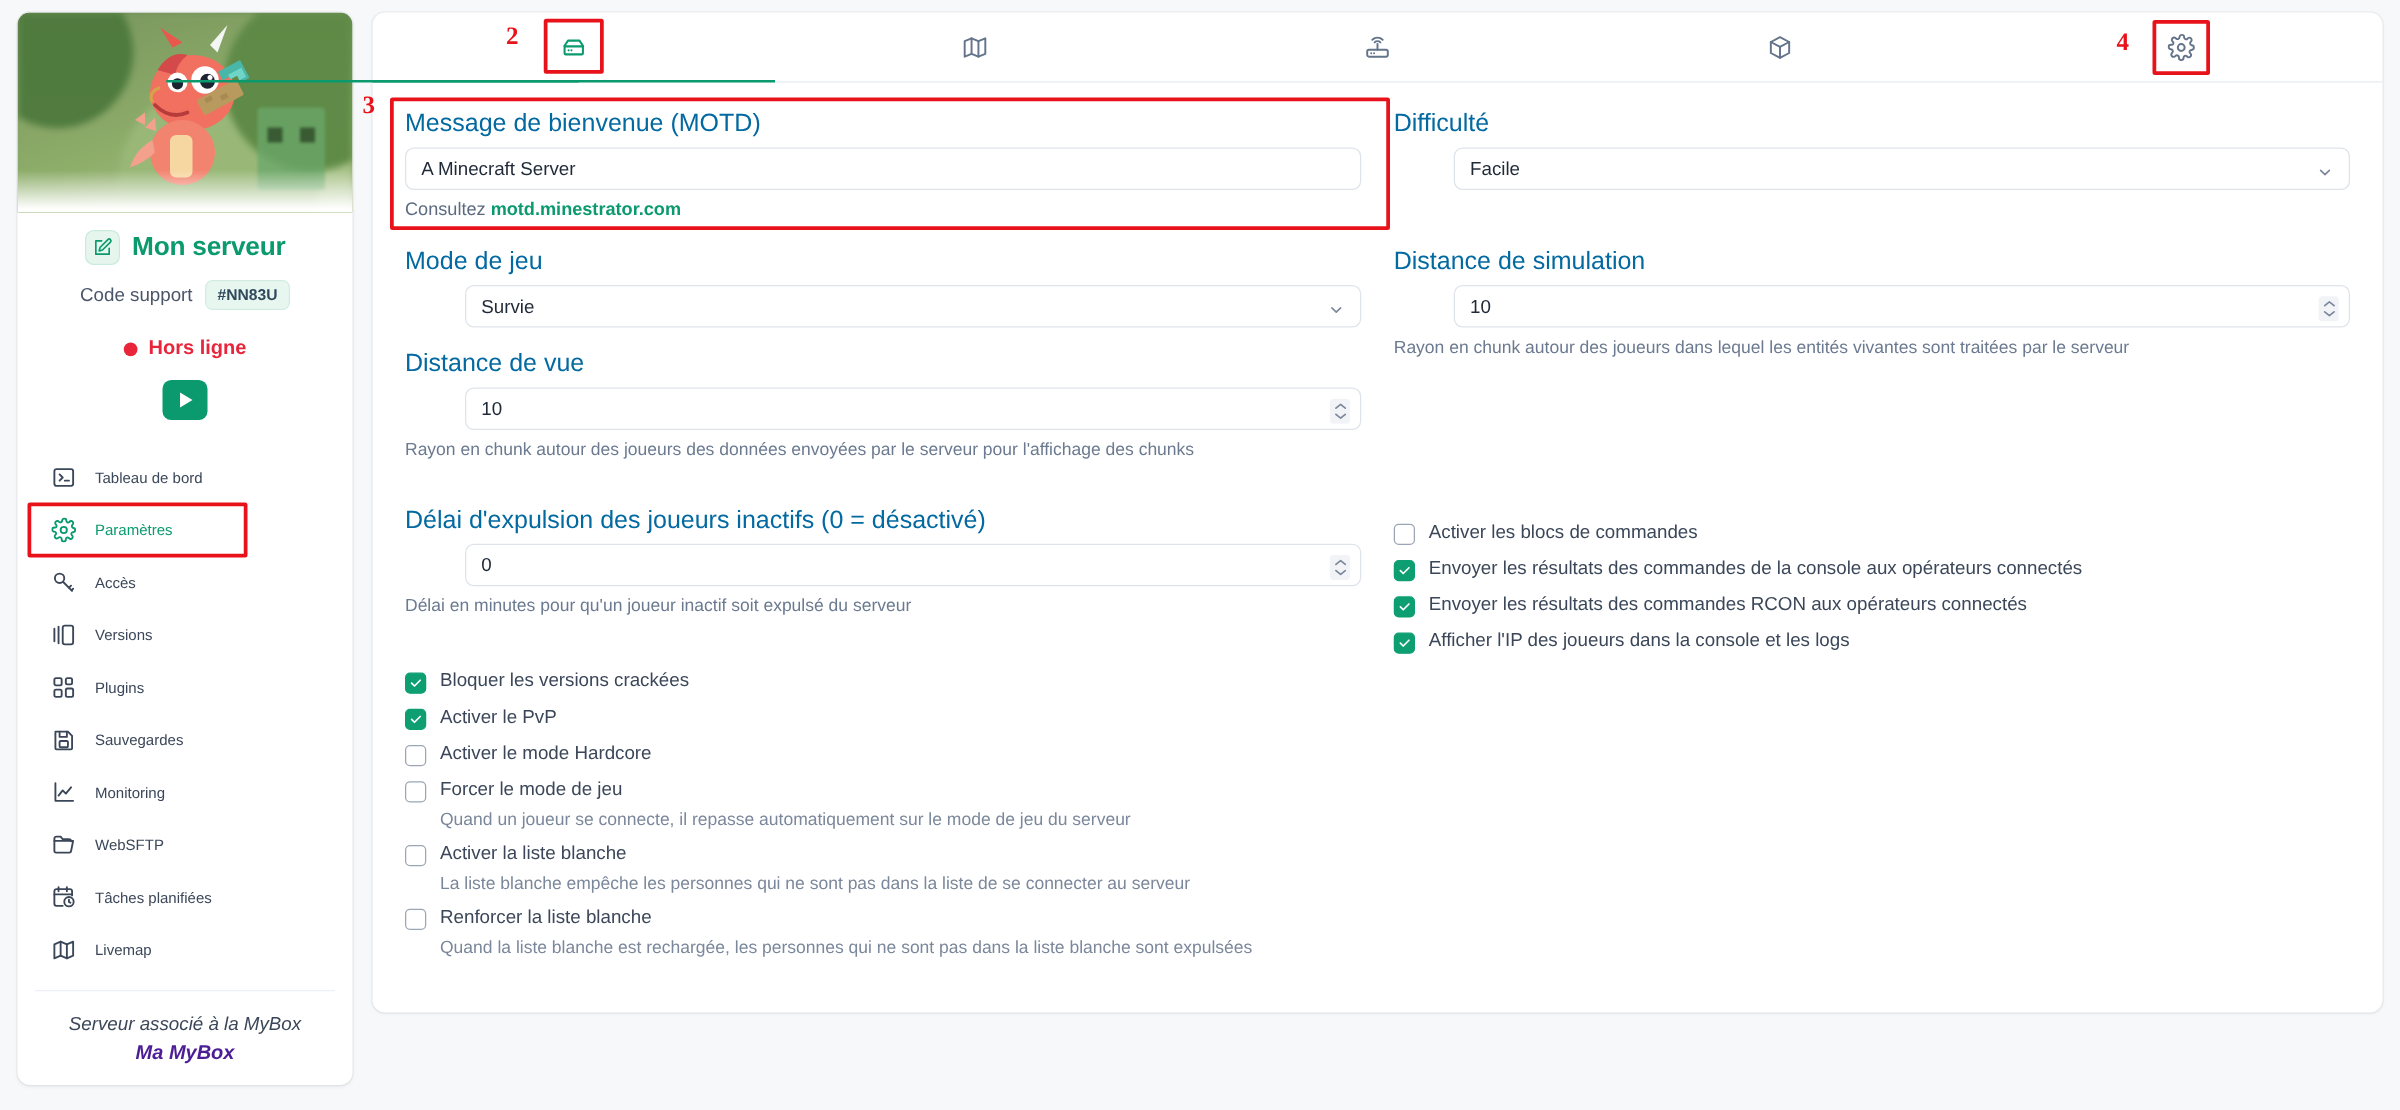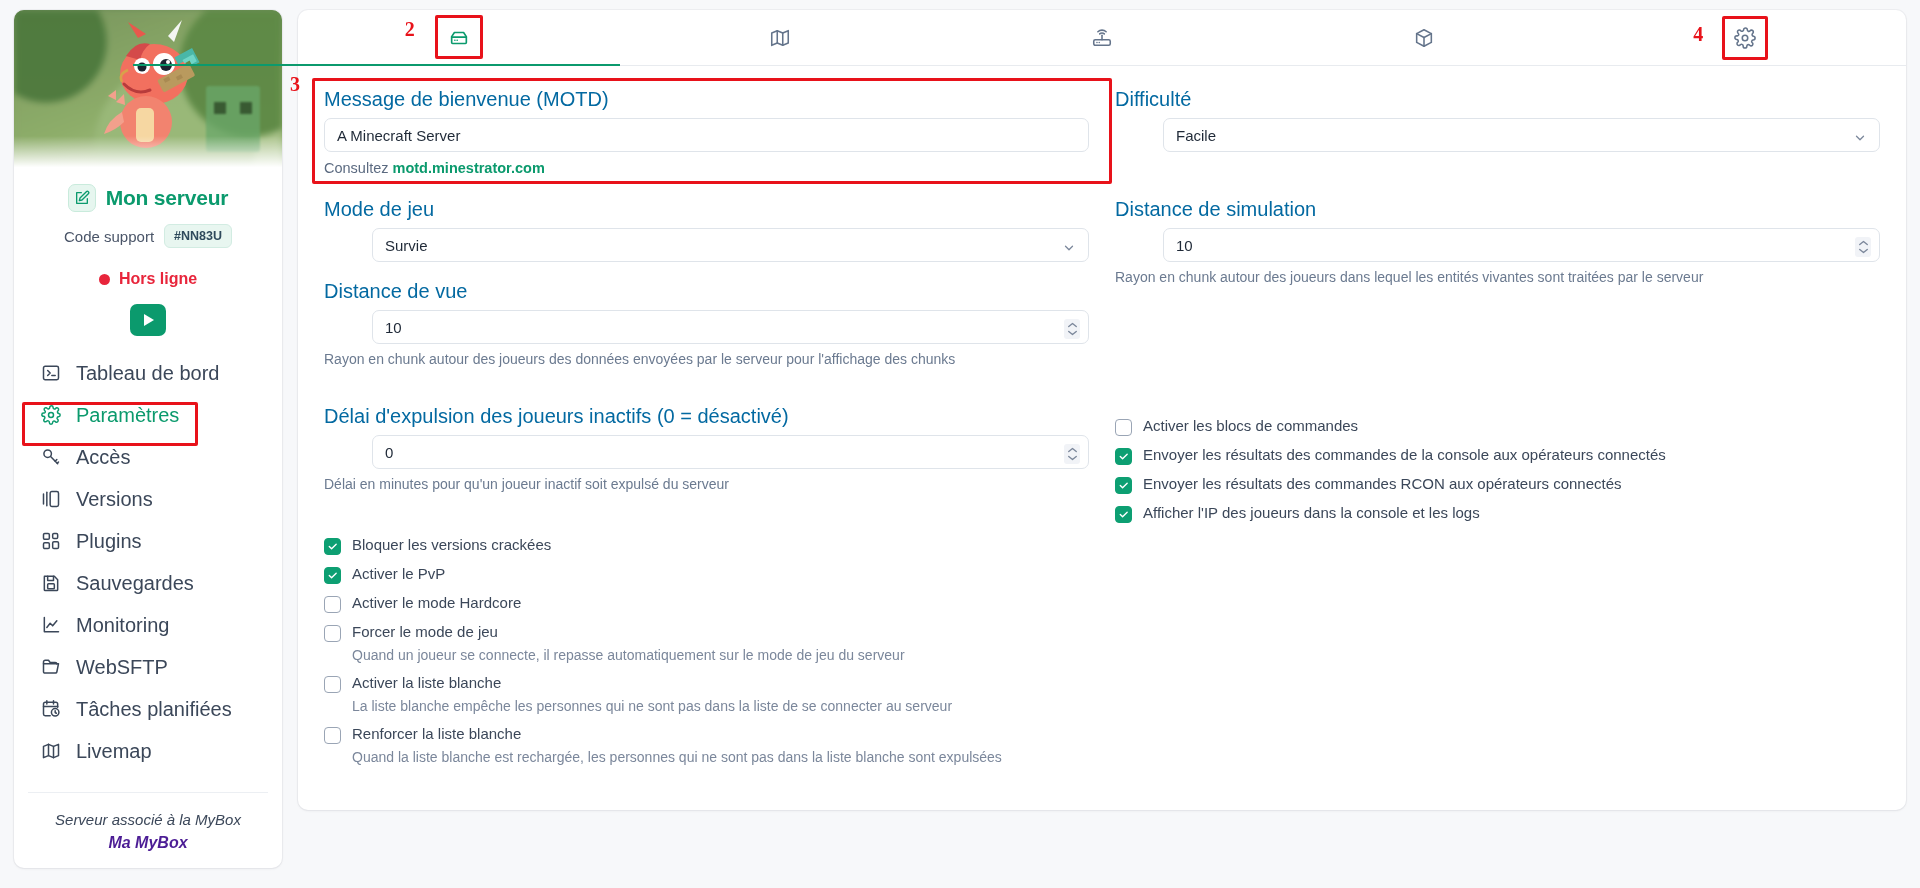--- a/index.html
+++ b/index.html
@@ -69,23 +69,23 @@
 
   .play-row { display:flex; justify-content:center; margin-top:16px; }
   .play-btn {
     width:36px;height:32px;border-radius:7px;background:#0b9a6d;
     display:flex;align-items:center;justify-content:center;border:none;cursor:pointer;
   }
   .play-btn .tri { width:0;height:0;border-left:10px solid #fff;border-top:6px solid transparent;border-bottom:6px solid transparent; margin-left:2px;}
 
   .nav { margin-top: 26px; padding: 0 14px; display:flex; flex-direction:column; gap:2px; flex:1; }
   .nav-item {
-    display:flex; align-items:flex-start; gap:14px;
+    display:flex; align-items:center; gap:14px;
     height: 40px; padding: 0 12px; border-radius: 8px; cursor:pointer;
-    color:#3b4759; font-size:20px; position:relative;
+    color:#3b4759; font-size:12px; position:relative;
   }
   .nav-item .ico { width:22px;height:22px;display:flex;align-items:center;justify-content:center;flex:0 0 22px;}
   .nav-item.active { color:#0b9a6d; }
   .nav-item.active .ico svg { stroke:#0b9a6d; }
   .hl-box { position:absolute; border:3px solid #e8121a; border-radius:2px; pointer-events:none; }
   .marker { position:absolute; color:#e8121a; font-weight:800; font-size:20px; font-family:"Liberation Serif", serif;}
 
   .mybox {
     border-top:1px solid #eceff3; margin: 8px 14px 16px 14px; padding-top: 18px; text-align:center;
   }

